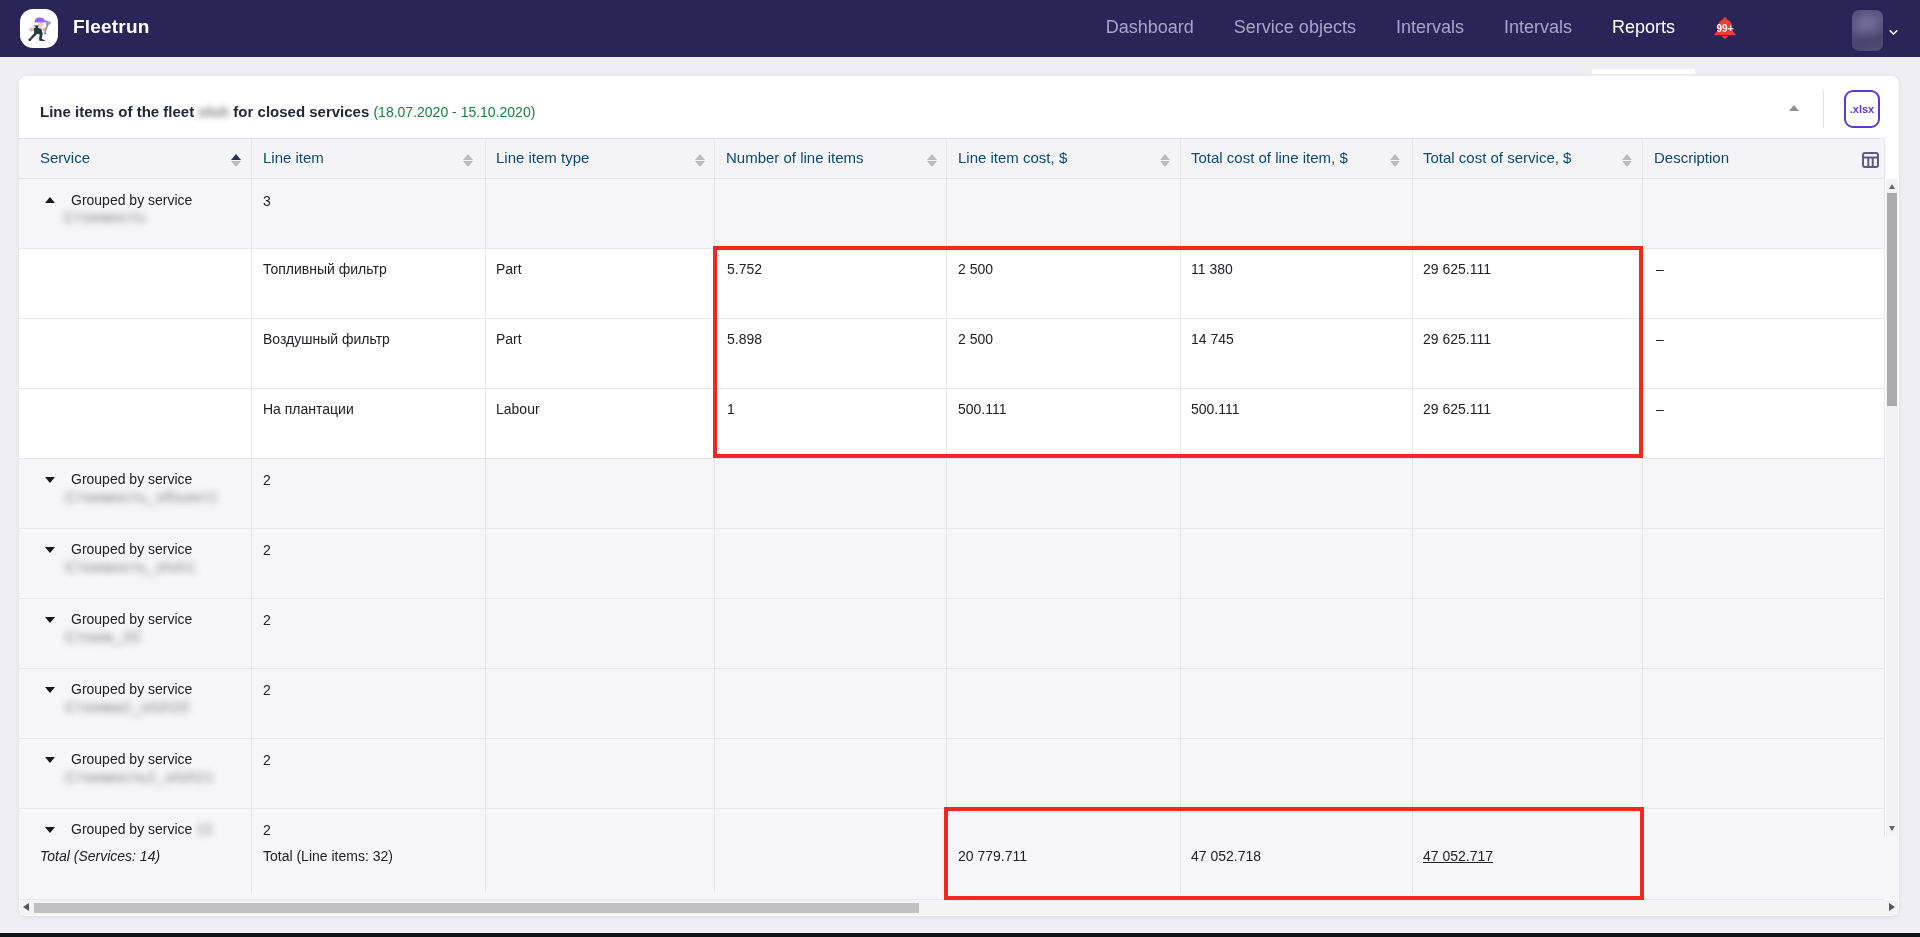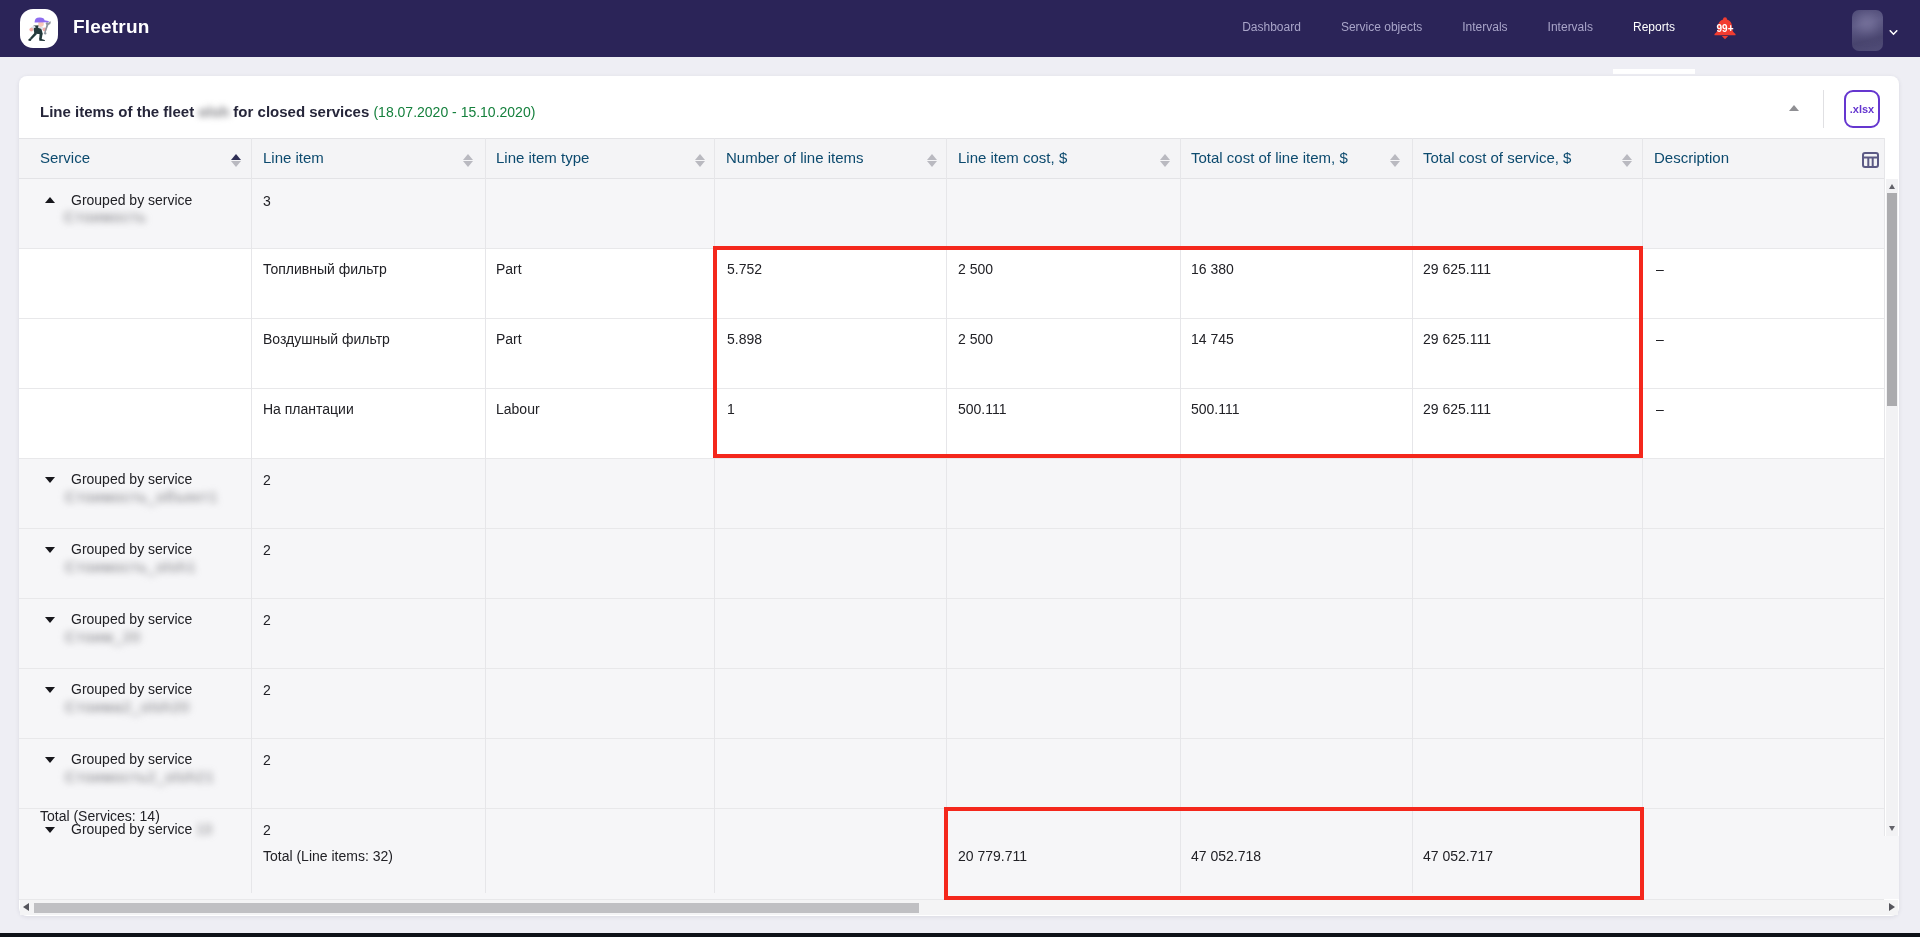--- a/index.html
+++ b/index.html
@@ -5,21 +5,21 @@
   * { margin:0; padding:0; box-sizing:border-box; font-family:"Liberation Sans", sans-serif; }
   html,body { width:1920px; height:937px; overflow:hidden; }
   body { background:#eeeef4; position:relative; }
   .abs { position:absolute; }
 
   
   #topbar { position:absolute; left:0; top:0; width:1920px; height:57px; background:#2b2458; }
   #logo { position:absolute; left:20px; top:9px; width:38px; height:39px; background:#fff; border-radius:13px; }
   #brand { position:absolute; left:73px; top:16px; color:#fff; font-size:19px; font-weight:bold; letter-spacing:.2px; }
   #nav { position:absolute; right:225px; top:0; height:57px; display:flex; }
-  #nav .it { height:74px; line-height:55px; padding:0 20px; font-size:12px; color:#a9a5c9; position:relative; }
+  #nav .it { height:74px; line-height:55px; padding:0 20px; font-size:18px; color:#a9a5c9; position:relative; }
   #nav .it.act { color:#fff; font-weight:normal; }
   #nav .it.act:after { content:""; position:absolute; left:0; right:0; bottom:0; height:5px; background:#fff; }
   #bell { position:absolute; left:1714px; top:16px; }
   #avatar { position:absolute; left:1852px; top:10px; width:31px; height:41px; border-radius:7px;
             background:linear-gradient(165deg,#4c4874 0%, #5a5682 35%, #48446e 70%, #514d78 100%); overflow:hidden; }
   #avatar .sm { position:absolute; left:5px; top:5px; width:20px; height:16px; background:#827ea6; border-radius:50%; filter:blur(7px); }
   #chev { position:absolute; left:1889px; top:23px; width:9px; height:9px; }
 
   
   #card { position:absolute; left:19px; top:76px; width:1880px; height:840px; background:#fff; border-radius:8px;
@@ -182,21 +182,21 @@
 
   <div class="tri-up-blk abs" style="left:26px; top:121px; width:0; height:0; border-left:5px solid transparent; border-right:5px solid transparent; border-bottom:6px solid #17171c;"></div>
   <div class="ct" style="left:52px; top:116px;">Grouped by service</div>
   <div class="blr" style="left:45px; top:132px;">Стоимость</div>
   <div class="ct" style="left:244px; top:117px;">3</div>
 
   <div class="ct" style="left:244px; top:185px;">Топливный фильтр</div>
   <div class="ct" style="left:477px; top:185px;">Part</div>
   <div class="ct" style="left:708px; top:185px;">5.752</div>
   <div class="ct" style="left:939px; top:185px;">2 500</div>
-  <div class="ct" style="left:1172px; top:185px;">16 380</div>
+  <div class="ct" style="left:1172px; top:185px;">11 380</div>
   <div class="ct" style="left:1404px; top:185px;">29 625.111</div>
   <div class="ct" style="left:1637px; top:185px;">–</div>
 
   <div class="ct" style="left:244px; top:255px;">Воздушный фильтр</div>
   <div class="ct" style="left:477px; top:255px;">Part</div>
   <div class="ct" style="left:708px; top:255px;">5.898</div>
   <div class="ct" style="left:939px; top:255px;">2 500</div>
   <div class="ct" style="left:1172px; top:255px;">14 745</div>
   <div class="ct" style="left:1404px; top:255px;">29 625.111</div>
   <div class="ct" style="left:1637px; top:255px;">–</div>
@@ -230,25 +230,25 @@
   <div class="ct" style="left:244px; top:606px;">2</div>
 
   <div class="tri-dn-dark abs" style="left:26px; top:681px;"></div>
   <div class="ct" style="left:52px; top:675px;">Grouped by service</div>
   <div class="blr" style="left:46px; top:692px;">Стоимость2_olsh21</div>
   <div class="ct" style="left:244px; top:676px;">2</div>
 
   <div class="tri-dn-dark abs" style="left:26px; top:751px;"></div>
   <div class="ct" style="left:52px; top:745px;">Grouped by service <span class="blurt2" style="color:#79797d; filter:blur(3.5px);">13</span></div>
   <div class="ct" style="left:244px; top:746px;">2</div>
-  <div class="ct" style="left:21px; top:732px;">Total (Services: 14)</div>
+  <div class="ct" style="left:21px; top:772px;font-style:italic;">Total (Services: 14)</div>
   <div class="ct" style="left:244px; top:772px;text-align:right;">Total (Line items: 32)</div>
   <div class="ct" style="left:939px; top:772px;">20 779.711</div>
   <div class="ct" style="left:1172px; top:772px;">47 052.718</div>
-  <div class="ct" style="left:1404px; top:772px;">47 052.717</div>
+  <div class="ct" style="left:1404px; top:772px;text-decoration:underline;">47 052.717</div>
 
   <div class="redbox" style="left:694px; top:170px; width:930px; height:212px;"></div>
   <div class="redbox" style="left:925px; top:731px; width:700px; height:93px;"></div>
 
   <div class="abs" style="left:1865px; top:760px; width:15px; height:63px; background:#f6f6f8;"></div>
   <div id="vsb-track"></div>
   <div id="vsb-thumb"></div>
   <div class="arr" style="left:1870px; top:108px; border-left:3.5px solid transparent; border-right:3.5px solid transparent; border-bottom:5px solid #63636a;"></div>
   <div class="arr" style="left:1870px; top:750px; border-left:3.5px solid transparent; border-right:3.5px solid transparent; border-top:5px solid #63636a;"></div>
 

